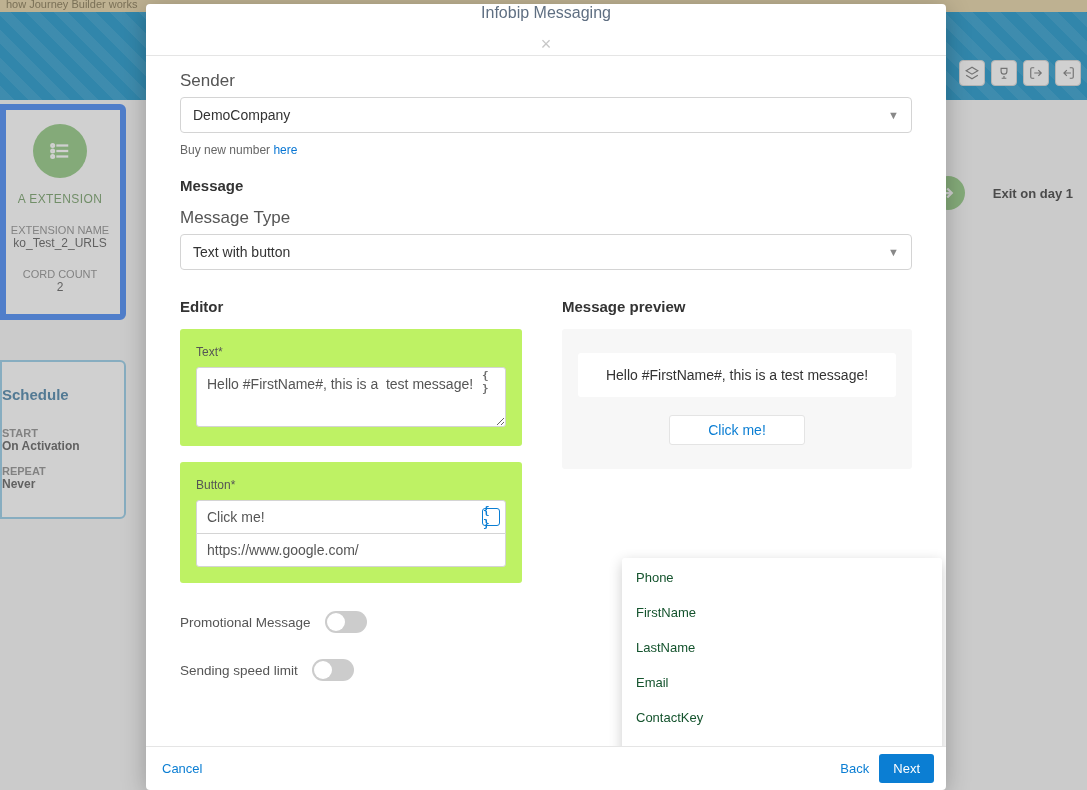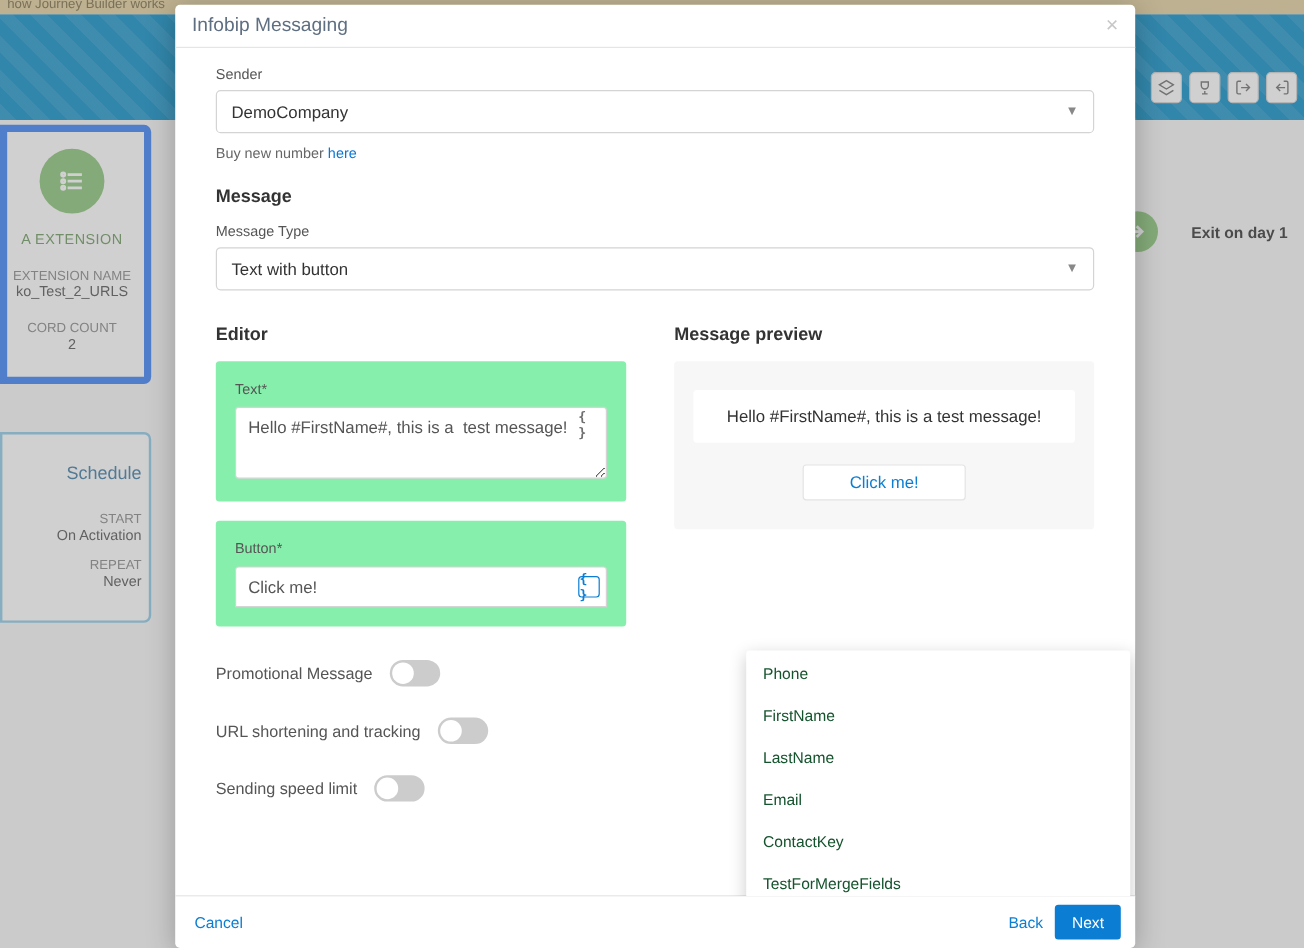--- a/index.html
+++ b/index.html
@@ -81,23 +81,24 @@
   .bg-de-lbl { margin-top:18px; color:#888; font-size:11px; }
   .bg-de-val { color:#555; }
   .bg-sched-panel {
     position: absolute;
     left: 0; top: 360px;
     width: 126px;
     border: 2px solid #8fcae6;
     border-radius: 0 6px 6px 0;
     background: #fff;
     padding: 24px 6px 26px 0;
-    text-align: right;
+    text-align: left;
     color: #555;
     font-size: 12px;
+    font-weight: bold;
   }
   .bg-sched-title { color:#3f7ba3; font-size:15px; margin-bottom:24px;}
   .bg-sched-lbl { margin-top:12px; color:#888; font-size:11px; }
   .bg-exit-node {
     position: absolute;
     right: 14px; top: 176px;
     display: flex;
     align-items: center;
     gap: 28px;
   }
@@ -120,42 +121,43 @@
     top: 4px; left: 146px;
     width: 800px;
     height: 786px;
     background: #fff;
     border-radius: 4px;
     box-shadow: 0 4px 24px rgba(0,0,0,0.25);
     display: flex;
     flex-direction: column;
   }
   .modal-header {
-    height: 36px;
+    height: 52px;
     border-bottom: 1px solid #e5e5e5;
     display: flex;
     align-items: center;
     justify-content: space-between;
     padding: 0 14px;
+    flex-direction: column;
   }
   .modal-title { color:#5f6f82; font-size:16px; }
   .modal-close { color:#c7c7c7; font-size:18px; cursor:pointer; }
 
   .modal-body {
     flex: 1;
     overflow-y: scroll;
     padding: 0 34px 20px 34px;
     position: relative;
   }
   .modal-body::-webkit-scrollbar { width: 12px; }
   .modal-body::-webkit-scrollbar-track { background: transparent; }
   .modal-body::-webkit-scrollbar-thumb { background: #6f6f6f; border-radius:6px; }
 
   .section-h { font-size:15px; font-weight:600; color:#333; margin:20px 0 14px; }
-  .label { font-size:12px; color:#555; margin-bottom:6px; display:block; }
+  .label { font-size:17px; color:#555; margin-bottom:6px; display:block; }
   .select {
     width: 100%;
     height: 36px;
     border: 1px solid #d4d4d4;
     border-radius: 4px;
     padding: 0 12px;
     background: #fff;
     display: flex;
     align-items: center;
     justify-content: space-between;
@@ -165,21 +167,21 @@
   }
   .select .caret { color:#888; font-size:11px; }
   .hint { font-size:12px; color:#666; margin-top:10px; }
   .hint a { color:#0976d3; text-decoration:none; }
 
   .two-col { display:flex; gap:40px; margin-top:14px; }
   .col-left { width: 342px; }
   .col-right { flex:1; }
 
   .editor-card {
-    background:#86efac;
+    background:#bef264;
     border-radius:3px;
     padding:16px;
     margin-bottom:16px;
   }
   .card-label { font-size:12px; color:#555; margin-bottom:8px; display:block; }
   .ta-wrap { position:relative; }
   textarea.msg {
     width: 100%;
     height: 60px;
     border: 1px solid #d4d4d4;
@@ -427,39 +429,38 @@
             <div class="merge-btn">{ }</div>
           </div>
         </div>
 
         <div class="editor-card">
           <span class="card-label">Button*</span>
           <div class="field-row">
             <input class="txt" value="Click me!" style="">
             <div class="merge-btn active" style="top:8px">{ }</div>
           </div>
+          <div class="field-row">
+            <input class="txt" value="https://www.google.com/" style="">
+          </div>
         </div>
       </div>
 
       <div class="col-right">
         <h3 class="section-h" style="margin-top:14px">Message preview</h3>
         <div class="preview-card">
           <div class="preview-bubble">Hello #FirstName#, this is a test message!</div>
           <button class="preview-btn">Click me!</button>
         </div>
       </div>
     </div>
 
 
     <div class="setting-row">
       <span>Promotional Message</span>
-      <div class="toggle"></div>
-    </div>
-    <div class="setting-row">
-      <span>URL shortening and tracking</span>
       <div class="toggle"></div>
     </div>
     <div class="setting-row">
       <span>Sending speed limit</span>
       <div class="toggle"></div>
     </div>
 
     <div class="merge-menu">
       <div class="merge-menu-inner" id="merge-list">
           <div class="merge-item">Phone</div>

